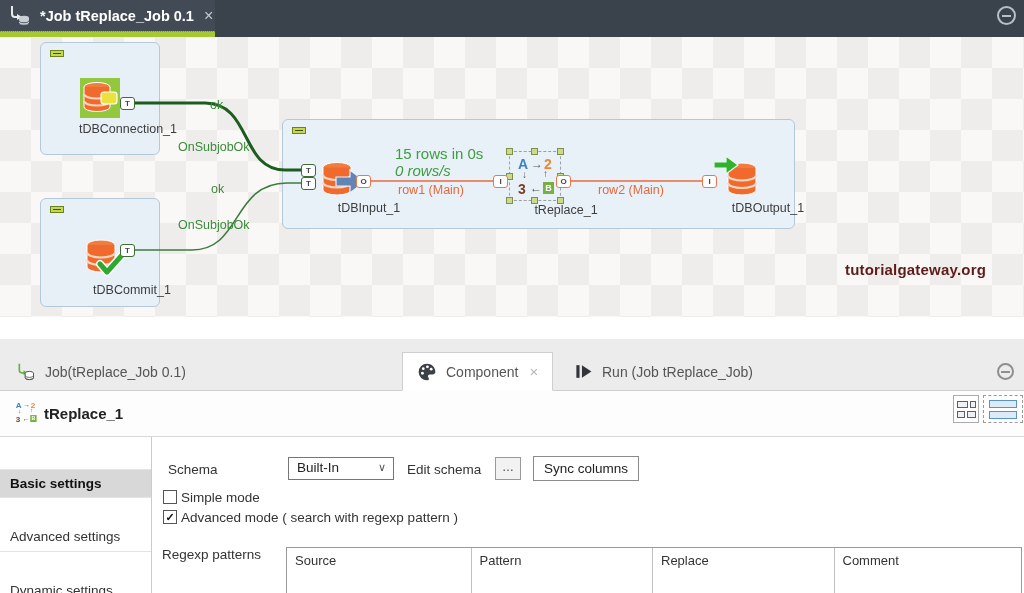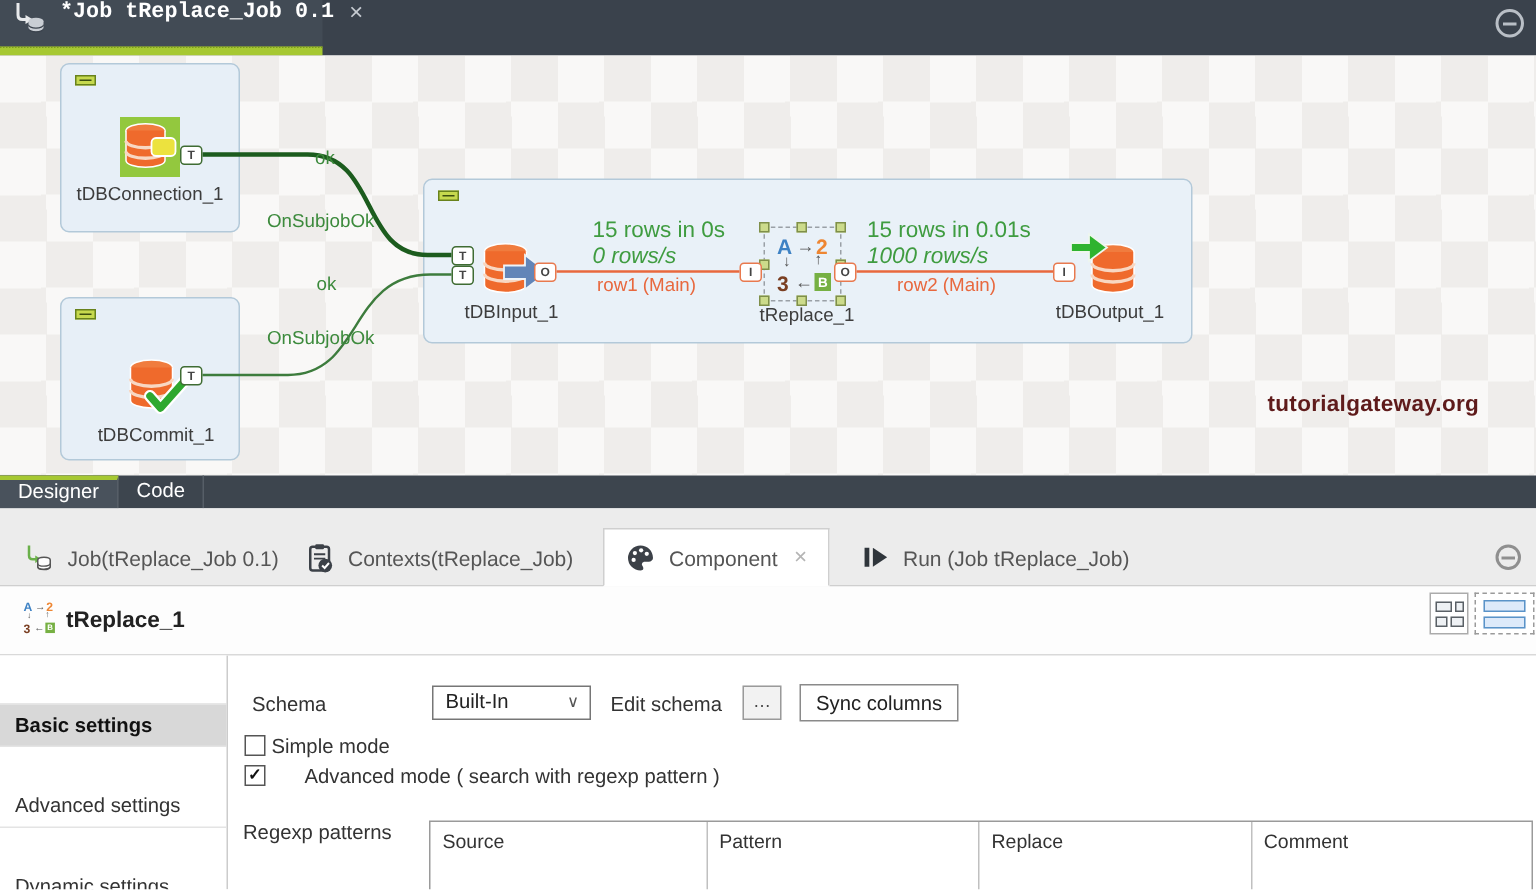--- a/index.html
+++ b/index.html
@@ -1,41 +1,41 @@
 <!DOCTYPE html>
 <html><head>
 <meta charset="utf-8">
 <style>
 * { margin:0; padding:0; box-sizing:border-box; }
 body { font-family:"Liberation Sans", sans-serif; background:#fff; }
 #app { position:relative; width:1024px; height:593px; overflow:hidden; background:#fff; }
 
 
 .titlebar { position:absolute; left:0; top:0; width:1024px; height:37px; background:#3a424c; }
-.doc-tab { position:absolute; left:0; top:0; width:215px; height:32px; background:#424b55; display:flex; padding:0 8px;font-family:Liberation Mono, monospace; }
+.doc-tab { position:absolute; left:0; top:0; width:215px; height:32px; background:#424b55; display:flex; align-items:center; padding:0 8px; }
 .doc-tab .job-ic { width:24px; height:24px; margin-right:8px; flex:0 0 auto; }
 .doc-tab .lbl { color:#fff; font-size:14.5px; font-weight:700; white-space:nowrap; }
 .doc-tab .x { color:#c6cbd1; font-size:16px; margin-left:10px; font-weight:400; }
 .tab-underline { position:absolute; left:0; top:31px; width:215px; height:6px; background:#a6c832; border-top:1px dotted #7d9a1e; }
 .win-min { position:absolute; right:8px; top:6px; width:19px; height:19px; border:2px solid #b9bfc6; border-radius:50%; }
 .win-min::after { content:""; position:absolute; left:3px; right:3px; top:50%; height:2px; margin-top:-1px; background:#b9bfc6; }
 
 
 .canvas { position:absolute; left:0; top:37px; width:1024px; height:280px;
   background:repeating-conic-gradient(#efedeb 0% 25%, #f9f8f7 0% 50%);
   background-size:62px 62px; overflow:hidden; }
 .subjob { position:absolute; background:#e7eff7; border:1px solid #b3c9d9; border-radius:6px; z-index:1; }
 .subjob.main { background:#e9f1f8; }
 .subtoggle { position:absolute; left:9px; top:7px; width:14px; height:7px; background:#c6d94e; border:1px solid #68821c; z-index:2; }
 .subtoggle::after { content:""; position:absolute; left:2px; right:2px; top:2px; height:1px; background:#3c4f10; }
 .wires { position:absolute; left:0; top:0; z-index:2; }
 .icon-abs { position:absolute; z-index:3; }
 .port { position:absolute; z-index:6; width:15px; height:13px; background:#fff; border:1px solid #3f6c33; border-radius:3px; font-size:8px; font-weight:700; line-height:11px; text-align:center; color:#444; }
 .port.io { border-color:#e8794e; }
-.comp-label { position:absolute; z-index:4; font-size:12.5px; color:#3d3d3d; white-space:nowrap; transform:translateX(-50%); }
+.comp-label { position:absolute; z-index:4; font-size:12.5px; color:#3d3d3d; white-space:nowrap; transform:translateX(-50%);margin-left:28px; }
 .stat { position:absolute; z-index:4; font-size:15px; color:#3f9c40; line-height:17px; white-space:nowrap; }
 .stat .rate { font-style:italic; }
 .rowname { position:absolute; z-index:4; font-size:12.5px; color:#e8683e; white-space:nowrap; }
 .oklbl { position:absolute; z-index:4; font-size:12.5px; color:#3c8a3c; white-space:nowrap; }
 .watermark { position:absolute; z-index:4; font-size:15px; font-weight:700; color:#5f1b1b; letter-spacing:.2px; }
 
 
 .trepl { position:relative; width:40px; height:40px; }
 .trepl span { position:absolute; font-weight:700; line-height:1; }
 .trepl .a  { left:3px;  top:1px;  font-size:14px; color:#3e82c4; }
@@ -196,57 +196,38 @@
     <div class="oklbl" style="left:210px;top:61px;">ok</div>
     <div class="oklbl" style="left:178px;top:103px;">OnSubjobOk</div>
     <div class="oklbl" style="left:211px;top:145px;">ok</div>
     <div class="oklbl" style="left:178px;top:181px;">OnSubjobOk</div>
 
     <div class="stat" style="left:395px;top:108px;">
       <div>15 rows in 0s</div>
       <div class="rate">0 rows/s</div>
     </div>
     <div class="rowname" style="left:398px;top:146px;">row1 (Main)</div>
-    <div class="stat" style="left:578px;top:108px;">
-      <div>15 rows in 0.01s</div>
-      <div class="rate">1000 rows/s</div>
-    </div>
     <div class="rowname" style="left:598px;top:146px;">row2 (Main)</div>
 
     <div class="watermark" style="left:845px;top:224px;">tutorialgateway.org</div>
   </div>
 
-  <div class="designerbar">
-    <div class="dtab active">Designer</div>
-    <div class="dtab">Code</div>
-  </div>
 
   <div class="panel">
 
     <div class="panel-tabs">
       <div class="ptab" style="left:2px;">
         <svg width="20" height="20" viewBox="0 0 24 24">
           <path d="M4 2 v8 q0 3 3 3 h4" fill="none" stroke="#6ab04a" stroke-width="2"></path>
           <path d="M9 10 l5 3 -5 3 z" fill="#6ab04a"></path>
           <ellipse cx="16" cy="13.5" rx="5" ry="2.2" fill="#fff" stroke="#555" stroke-width="1.2"></ellipse>
           <path d="M11 13.5 v5.5 a5 2.2 0 0 0 10 0 v-5.5" fill="#fff" stroke="#555" stroke-width="1.2"></path>
           <path d="M11 16.3 a5 2.2 0 0 0 10 0 M11 18.8 a5 2.2 0 0 0 10 0" stroke="#555" stroke-width="1" fill="none"></path>
         </svg>
         <span>Job(tReplace_Job 0.1)</span>
-      </div>
-      <div class="ptab" style="left:190px;">
-        <svg width="19" height="20" viewBox="0 0 22 24">
-          <rect x="3" y="3" width="15" height="19" rx="2" fill="none" stroke="#3c4148" stroke-width="2"></rect>
-          <rect x="7" y="1" width="7" height="4" rx="1" fill="#3c4148"></rect>
-          <line x1="6" y1="9" x2="15" y2="9" stroke="#3c4148" stroke-width="1.5"></line>
-          <line x1="6" y1="12.5" x2="15" y2="12.5" stroke="#3c4148" stroke-width="1.5"></line>
-          <circle cx="15" cy="18" r="5.5" fill="#3c4148"></circle>
-          <path d="M12.5 18 l2 2 l3.5 -4" stroke="#fff" stroke-width="1.6" fill="none"></path>
-        </svg>
-        <span>Contexts(tReplace_Job)</span>
       </div>
       <div class="ptab active" style="left:402px;">
         <svg width="20" height="20" viewBox="0 0 24 24">
           <path d="M12 2 a10 10 0 1 0 0 20 c3 0 2.5-2.5 1.5-3.8 -1-1.3 0-3.2 2-3.2 h3 c2 0 3.5-1.5 3.5-3 C22 6 17.5 2 12 2 z" fill="#3c4148"></path>
           <circle cx="7.5" cy="8" r="1.7" fill="#fff"></circle>
           <circle cx="12.5" cy="5.8" r="1.7" fill="#fff"></circle>
           <circle cx="17" cy="8.6" r="1.7" fill="#fff"></circle>
           <circle cx="6.5" cy="13.5" r="1.7" fill="#fff"></circle>
         </svg>
         <span>Component</span>
@@ -306,21 +287,21 @@
         <div class="flabel" style="left:255px;top:9px;">Edit schema</div>
         <div class="mini-btn">…</div>
         <div class="btn">Sync columns</div>
 
         <div class="cb" style="left:11px;top:37px;"></div>
         <div class="flabel" style="left:29px;top:37px;">Simple mode</div>
 
         <div class="cb" style="left:11px;top:57px;">
           <span>✓</span>
         </div>
-        <div class="flabel" style="left:29px;top:57px;margin-left:22px;">Advanced mode ( search with regexp pattern )</div>
+        <div class="flabel" style="left:29px;top:57px;">Advanced mode ( search with regexp pattern )</div>
 
         <div class="flabel" style="left:10px;top:94px;">Regexp patterns</div>
         <div class="regexp-table">
           <div class="rt-col" style="width:184px;">Source</div>
           <div class="rt-col" style="width:182px;">Pattern</div>
           <div class="rt-col" style="width:182px;">Replace</div>
           <div class="rt-col" style="width:188px;">Comment</div>
         </div>
       </div>
     </div>

